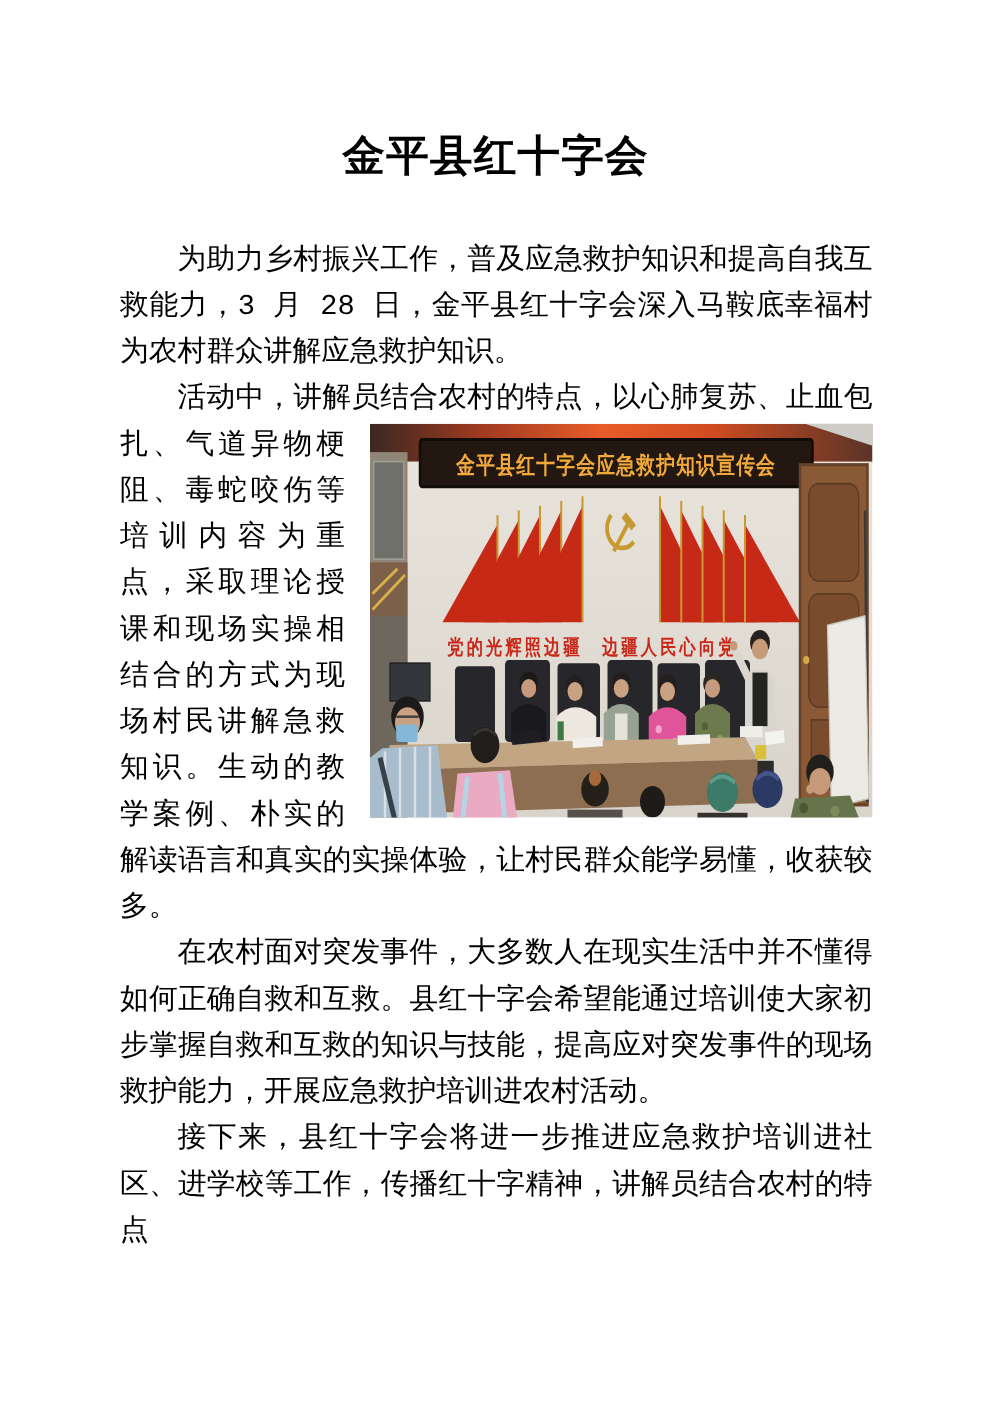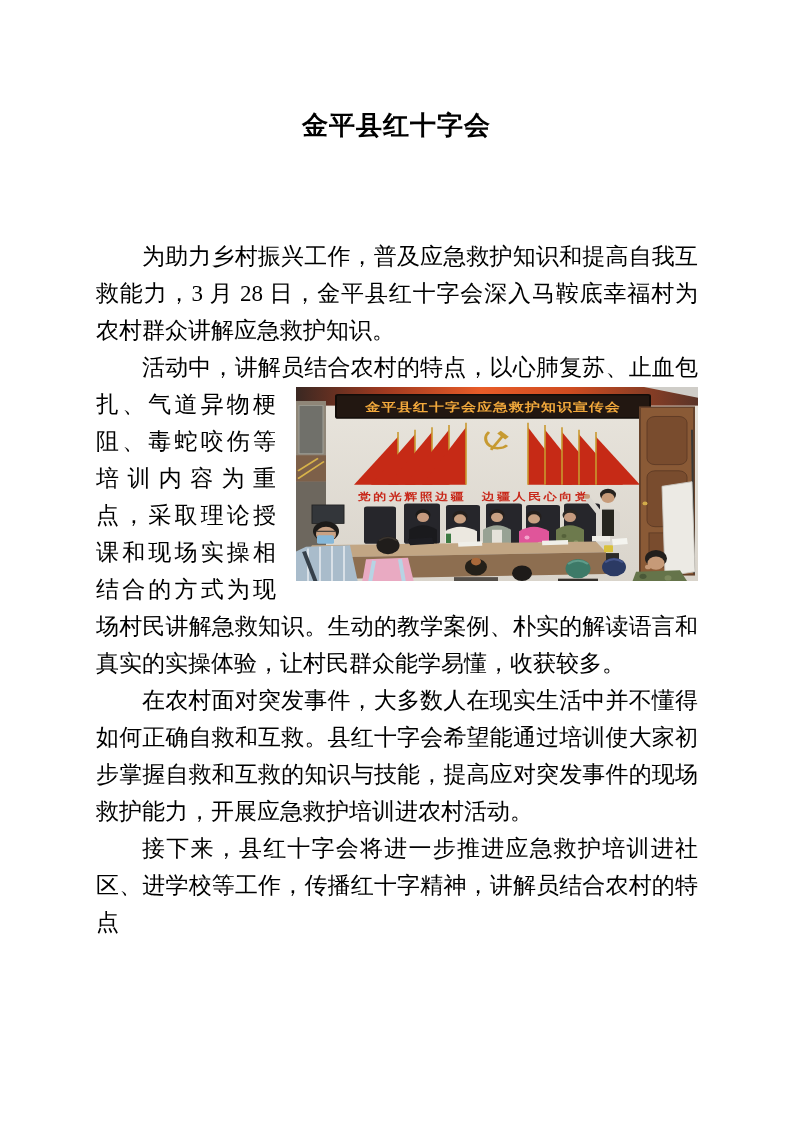--- a/index.html
+++ b/index.html
@@ -2,32 +2,33 @@
 <html><head>
 <meta charset="utf-8">
 <style>
   html,body{margin:0;padding:0;background:#ffffff;}
   .page{
     width:793px;height:1122px;position:relative;background:#ffffff;
     font-family:"Liberation Serif","DejaVu Serif",serif;color:#000;overflow:hidden;
   }
   .doc-header{padding-top:106px;}
   .doc-title{
-    font-size:26px;font-weight:700;text-align:center;
+    font-size:34px;font-weight:700;text-align:center;
     margin:0 0 15px 0;letter-spacing:1px;line-height:40px;
   }
   .doc-body{
-    margin:92px 95px 0 96px;
+    margin:44px 95px 0 96px;
     font-size:23px;line-height:37px;text-align:justify;
     text-justify:inter-ideograph;
+    font-family:Liberation Mono, monospace;
   }
   .para{margin:0;text-indent:2em;}
   .float-offset{float:right;width:0;height:38px;}
   .photo-figure{
-    float:right;clear:right;width:402px;height:194px;
+    float:right;clear:right;width:402px;height:315px;
     margin:0 0 10px 20px;padding:0;
   }
   .photo-figure svg{display:block;width:100%;height:100%;}
   .led-text{font-size:15px;font-weight:700;letter-spacing:1px;}
   .slogan-text{font-size:13px;font-weight:700;letter-spacing:2.5px;}
 </style>
 </head>
 <body>
 
 <div class="page">

